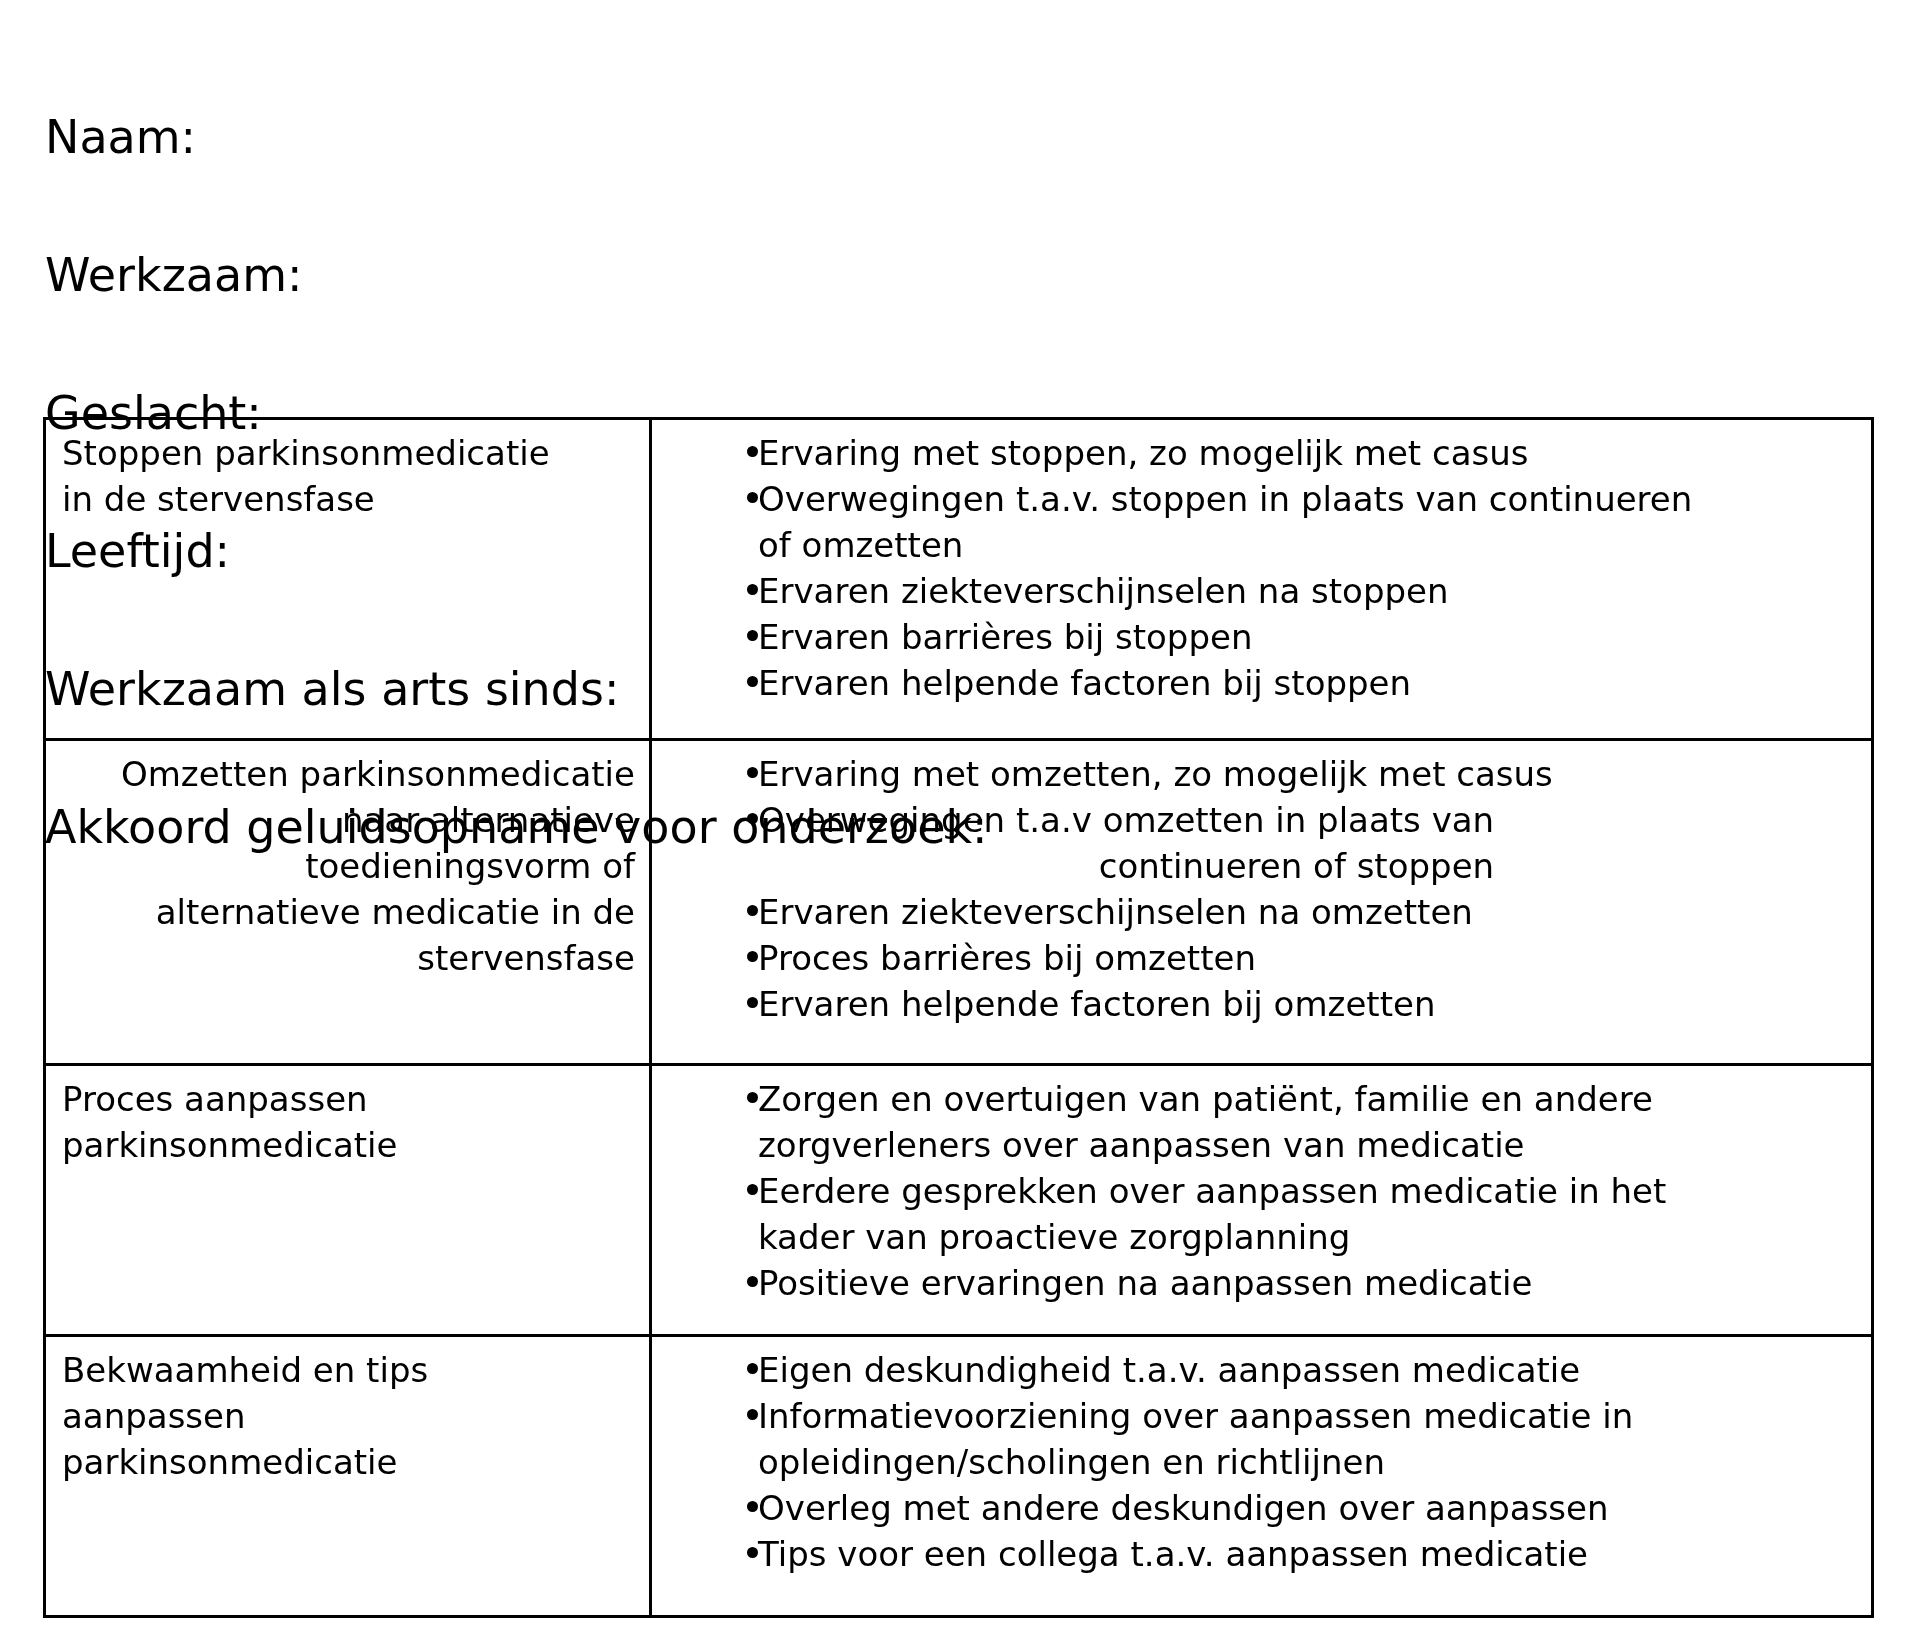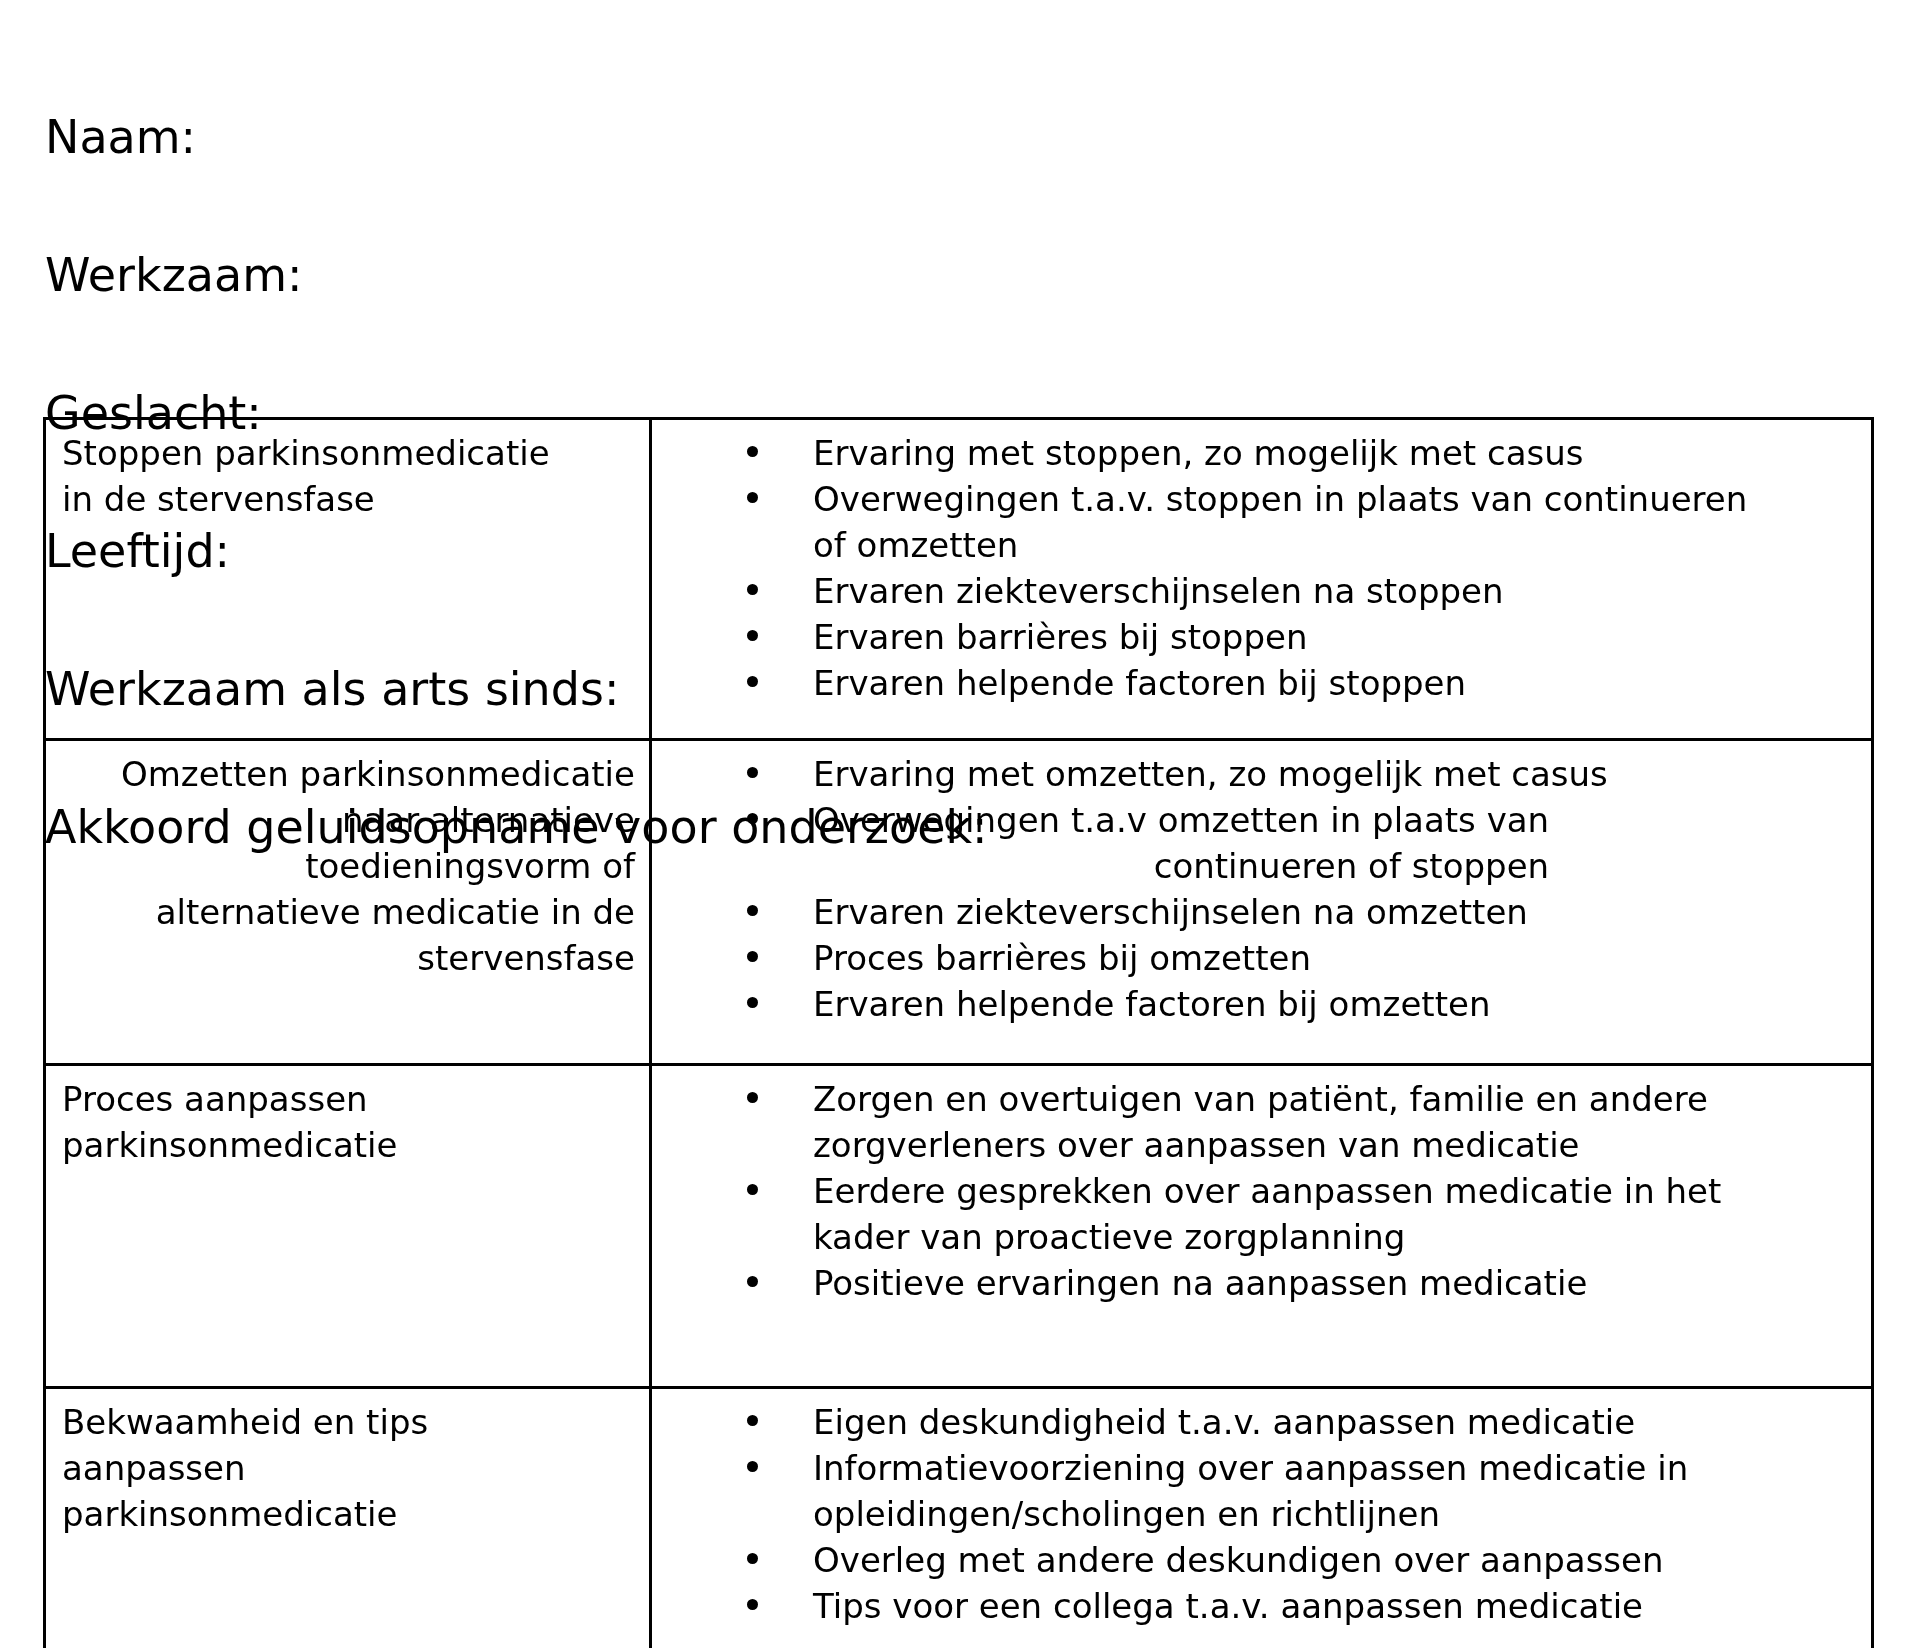--- a/index.html
+++ b/index.html
@@ -30,41 +30,40 @@
   }
   .doc-table td {
     border: 3px solid #000000;
     vertical-align: top;
     box-sizing: border-box;
   }
   col.c1 { width: 606px; }
   col.c2 { width: 1222px; }
   tr.r0 { height: 321px; }
   tr.r1 { height: 325px; text-align: right; }
-  tr.r2 { height: 323px; }
+  tr.r2 { height: 271px; }
   tr.r3 { height: 281px; }
 
   td.topic {
     padding: 10px 14px 0 16px;
     font-size: 34px;
     line-height: 46px;
     white-space: pre-line;
   }
   td.points { padding: 10px 0 0 0; }
 
   .bi { display: flex; align-items: flex-start; }
   .dot {
     flex: none;
     width: 11px; height: 11px;
     border-radius: 50%;
     background: #000000;
     margin: 16px 0 0 95px;
   }
   .bt {
-    margin-left: 55px;
     font-size: 34px;
     line-height: 46px;
     white-space: pre-line;
   }
 </style>
 </head>
 <body>
 
 <div class="page">
 

